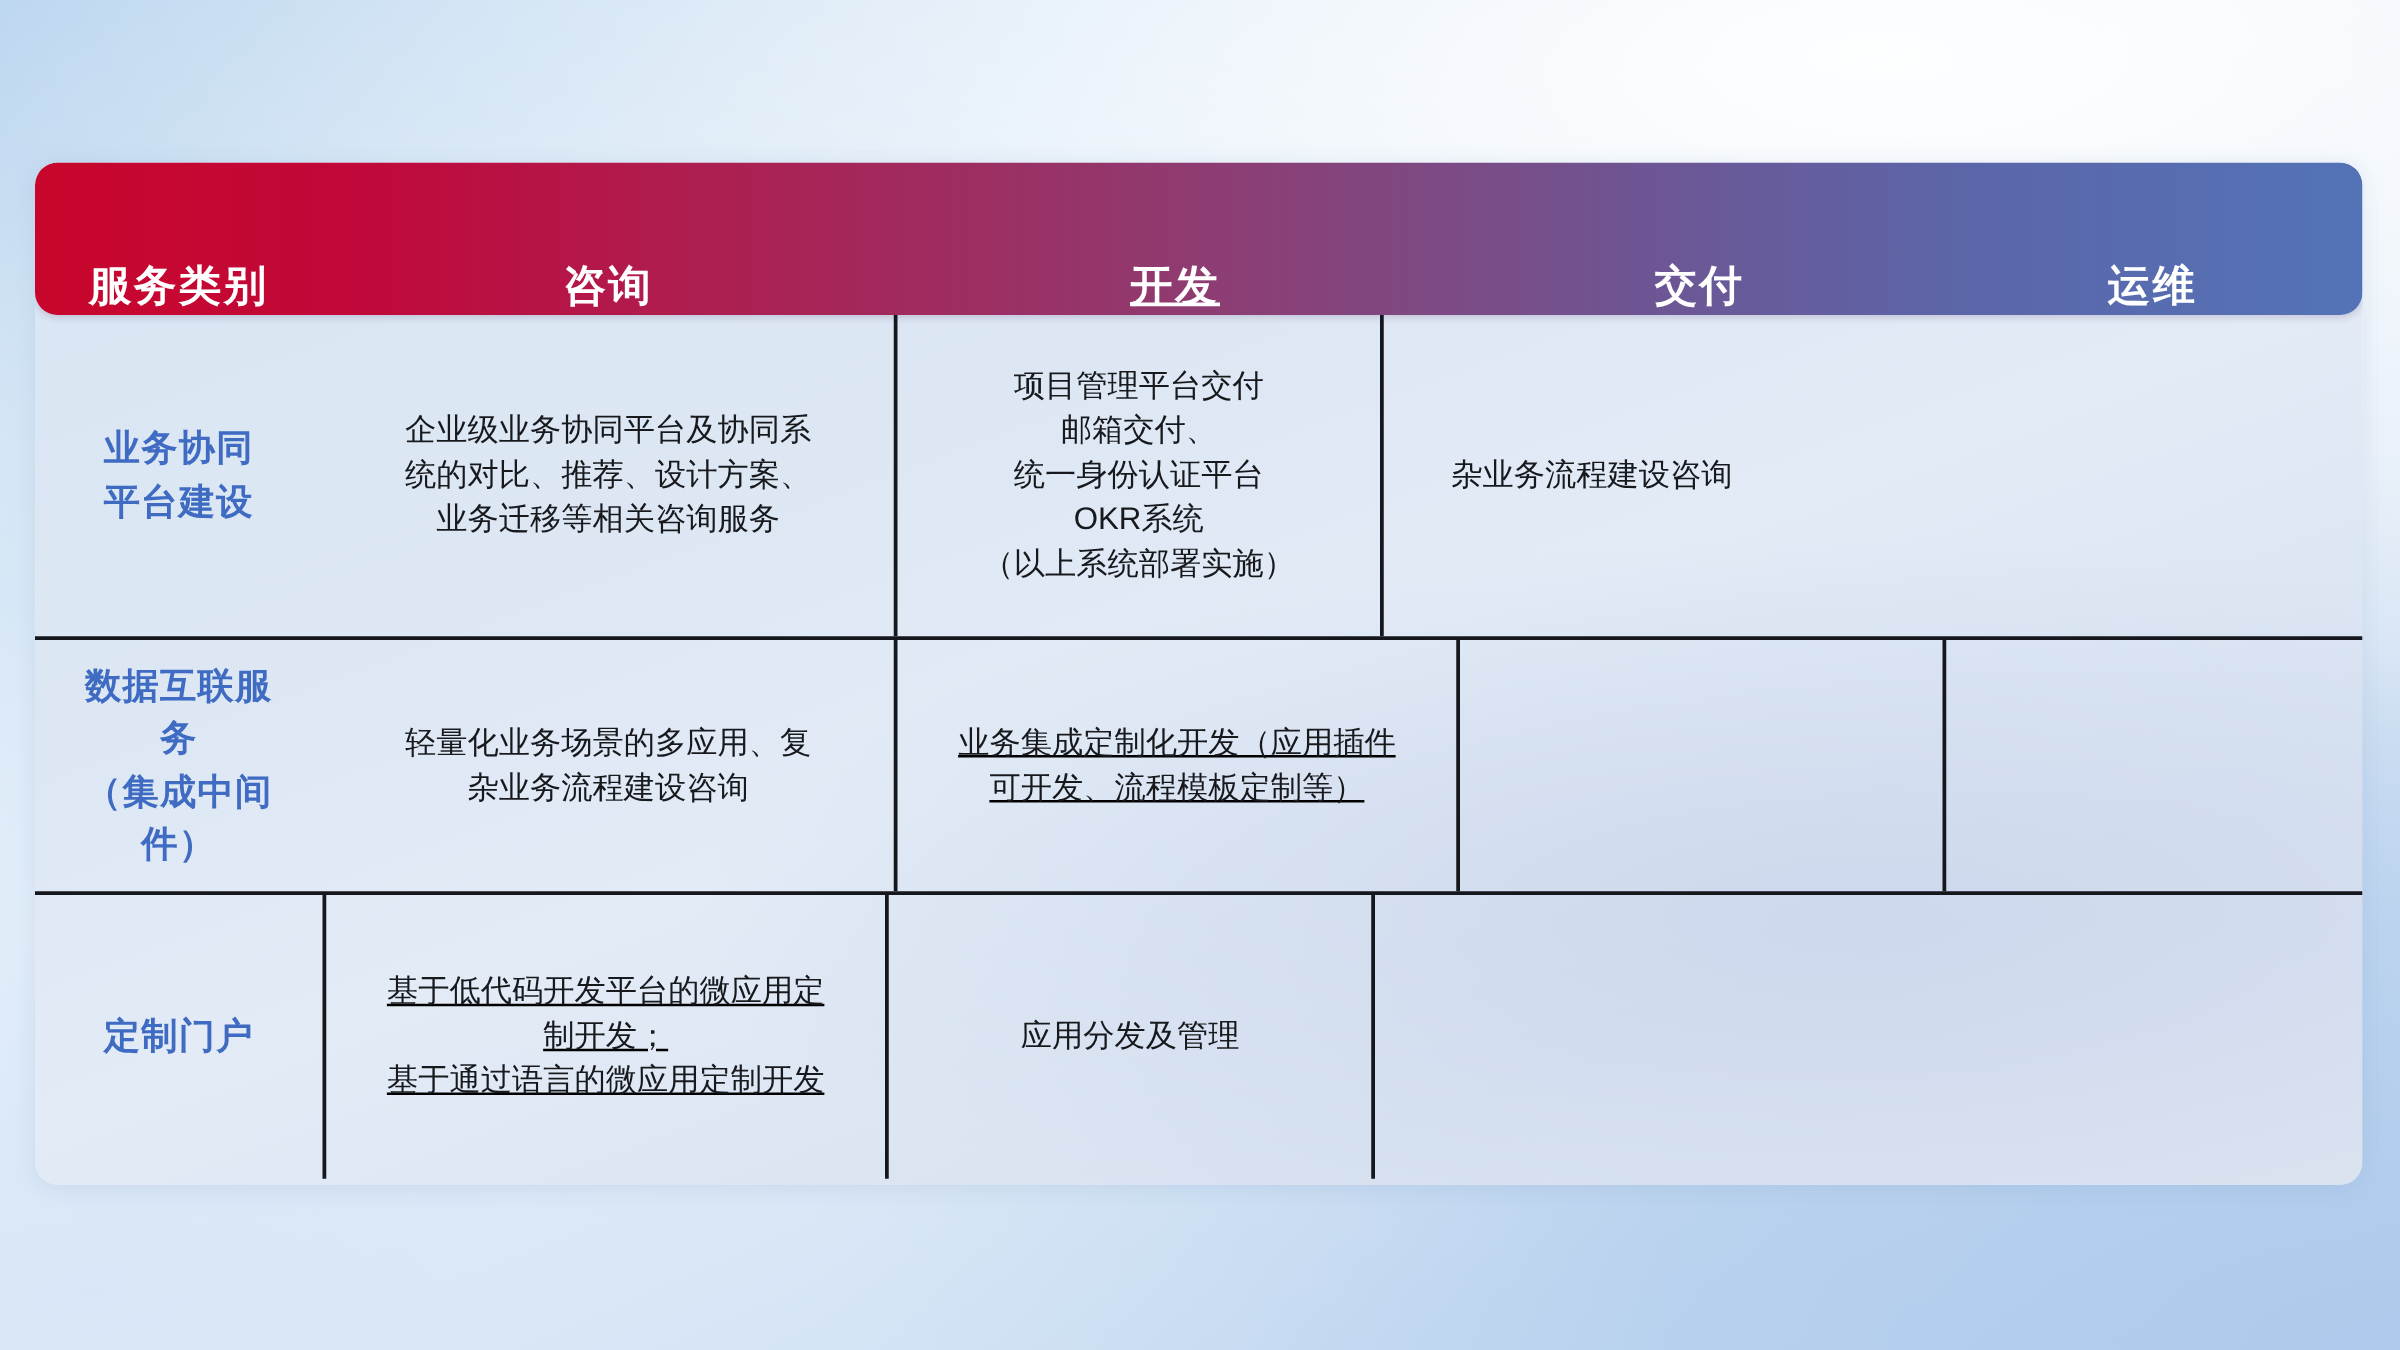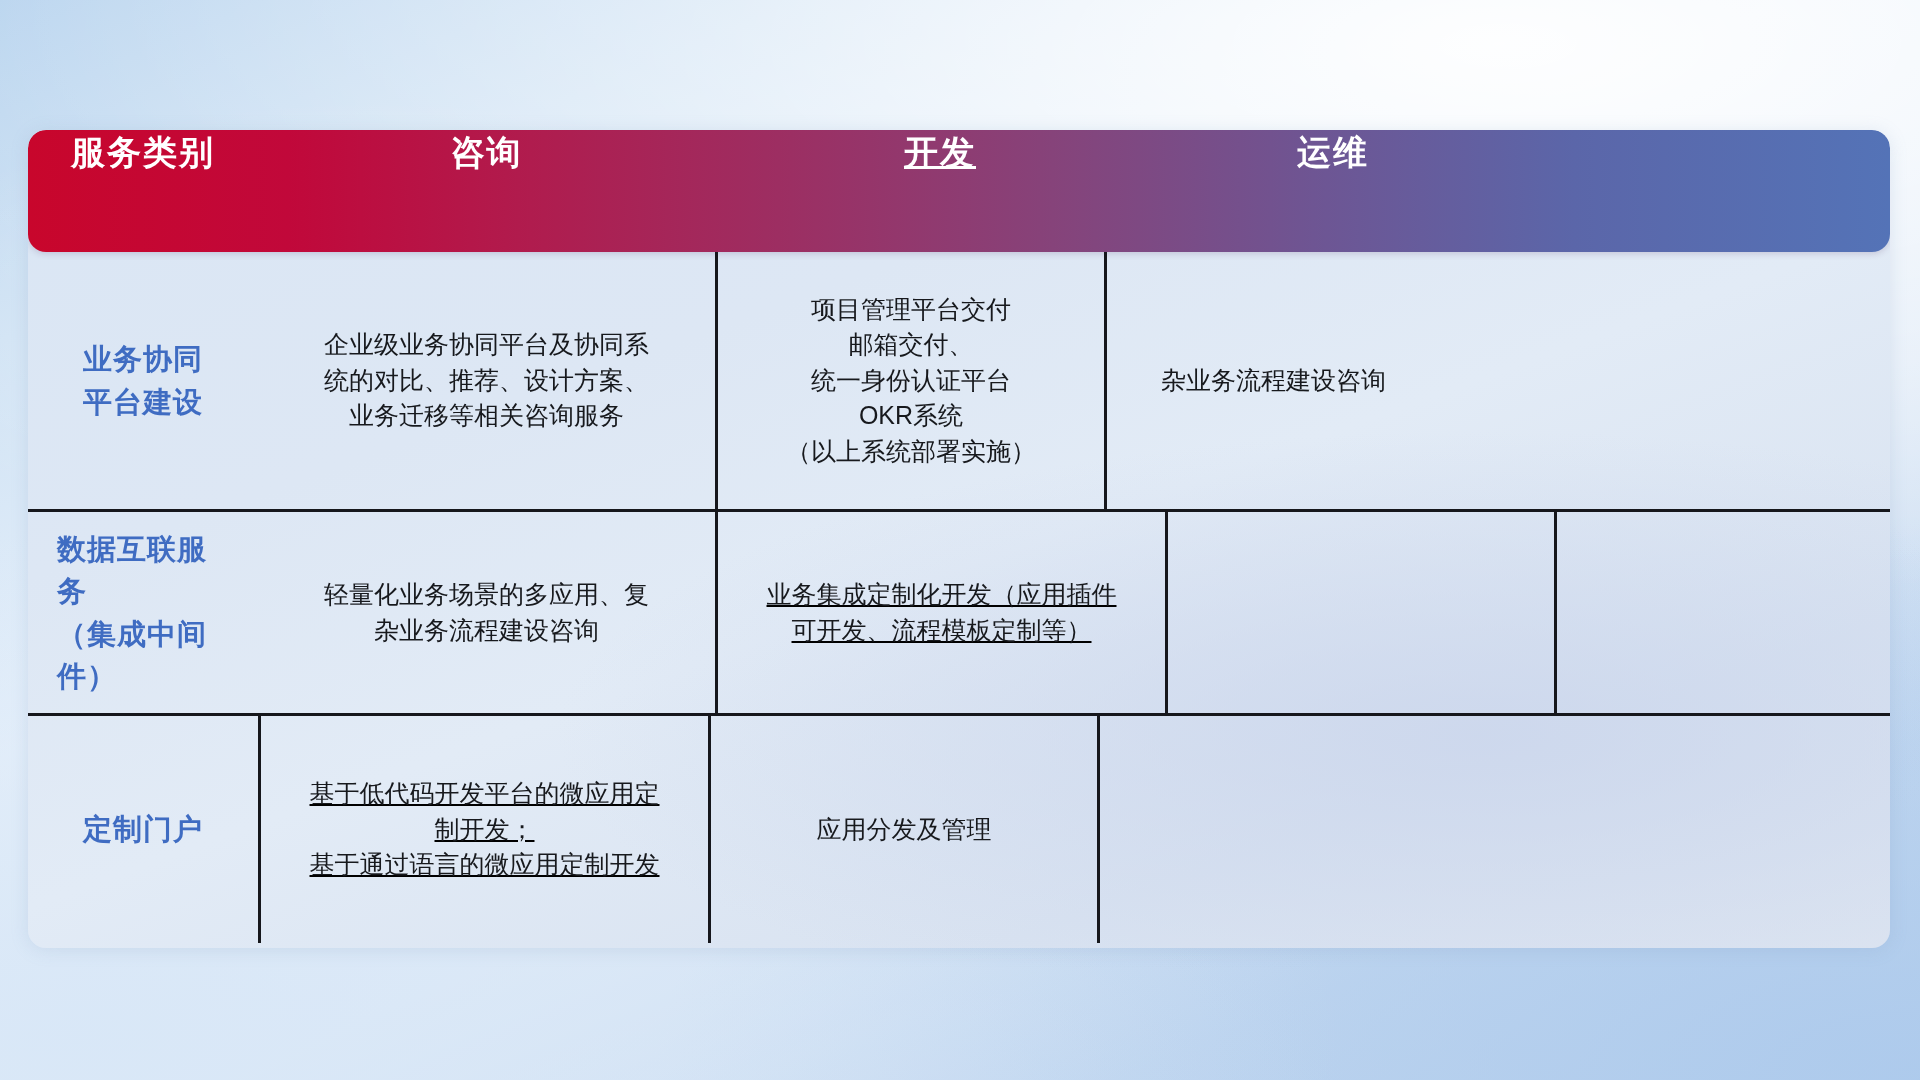--- a/index.html
+++ b/index.html
@@ -57,21 +57,21 @@
     background: linear-gradient(90deg,
         #c8062c 0%,
         #c1083a 14%,
         #b01c4e 27%,
         #9c2f63 41%,
         #86437a 55%,
         #6e5593 69%,
         #5b66a9 83%,
         #5473b7 100%);
     display: flex;
-    align-items: flex-start;
+    align-items: flex-end;
     box-shadow: 0 2px 6px rgba(90,60,110,0.20);
   }
   .th {
     color: #ffffff;
     font-size: 34px;
     font-weight: bold;
     letter-spacing: 2px;
     text-align: center;
     white-space: nowrap;
   }
@@ -98,20 +98,21 @@
   .td + .td.bordered { border-left: 3px solid #16171c; }
 
   .cell-text {
     text-align: center;
     color: #17191d;
     font-size: 25px;
     line-height: 1.42;
     white-space: pre-line;
   }
   .cat-text {
+    text-align: center;
     color: #3f6cc2;
     font-weight: bold;
     font-size: 29px;
     line-height: 1.46;
     letter-spacing: 1px;
     white-space: pre-line;
   }
 
   
   .c0 { width: 230px; }
@@ -128,20 +129,21 @@
 <body>
 
 <div id="page-bg"></div>
 
 <div id="table-card">
 
   <div class="thead">
     <div class="th c0">服务类别</div>
     <div class="th c1">咨询</div>
     <div class="th c2">开发</div>
+    <div class="th c3">交付</div>
     <div class="th c4">运维</div>
   </div>
 
   <div class="tbody">
 
     <div class="trow r0">
       <div class="td c0">
         <div class="cat-text">业务协同
 平台建设</div>
       </div>

